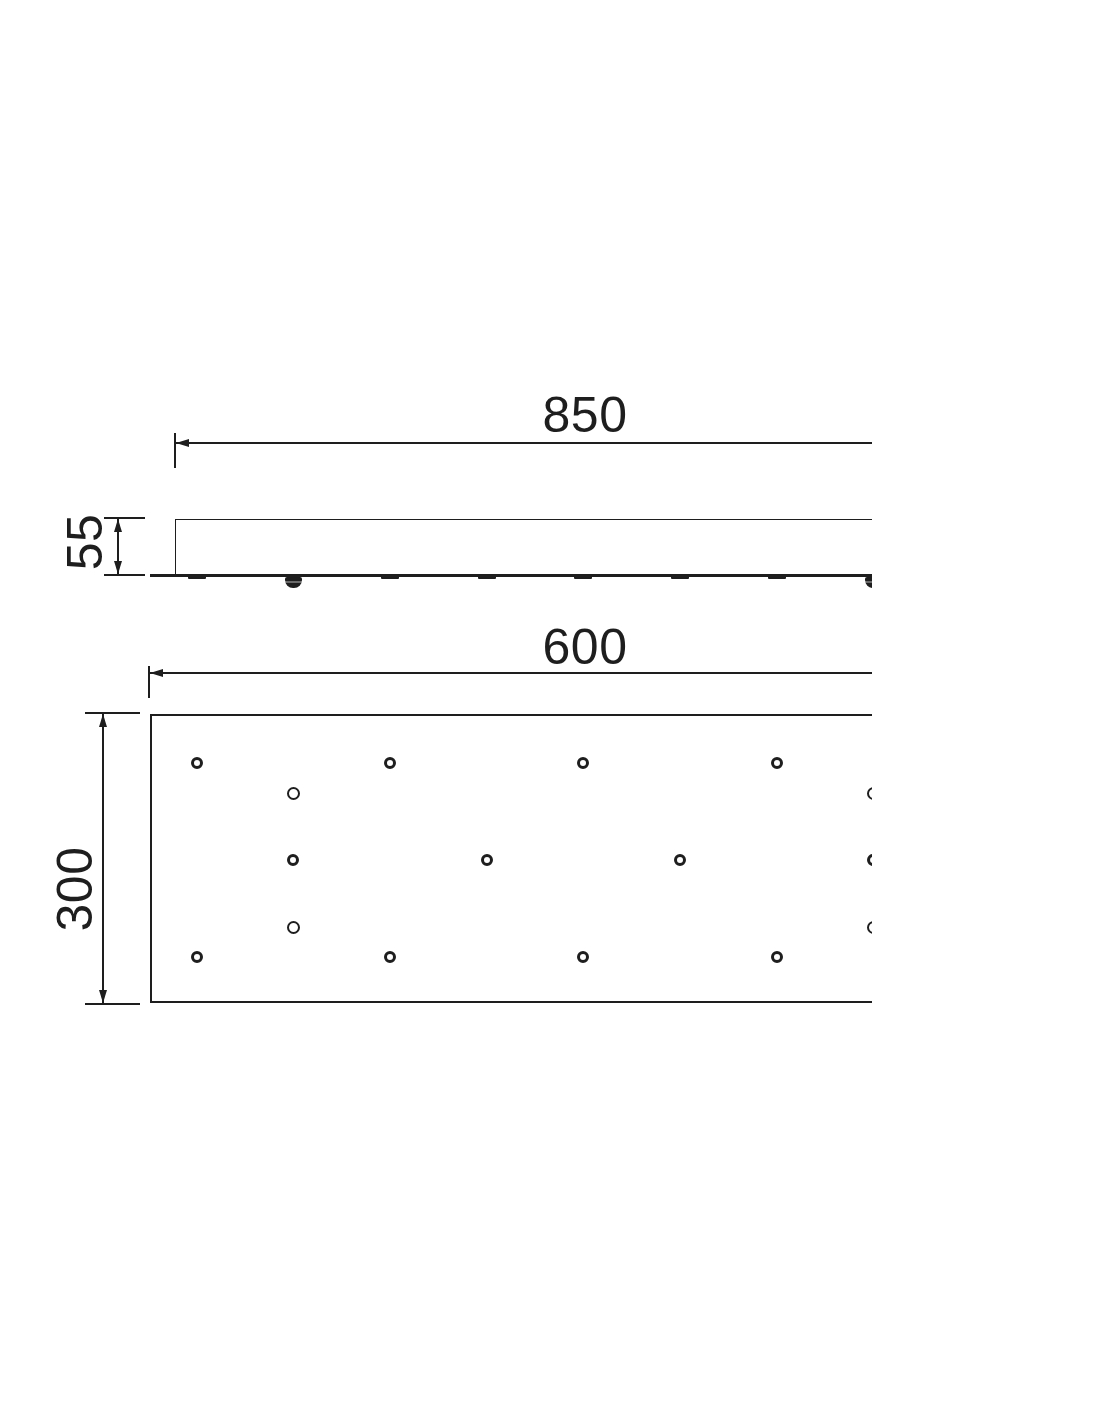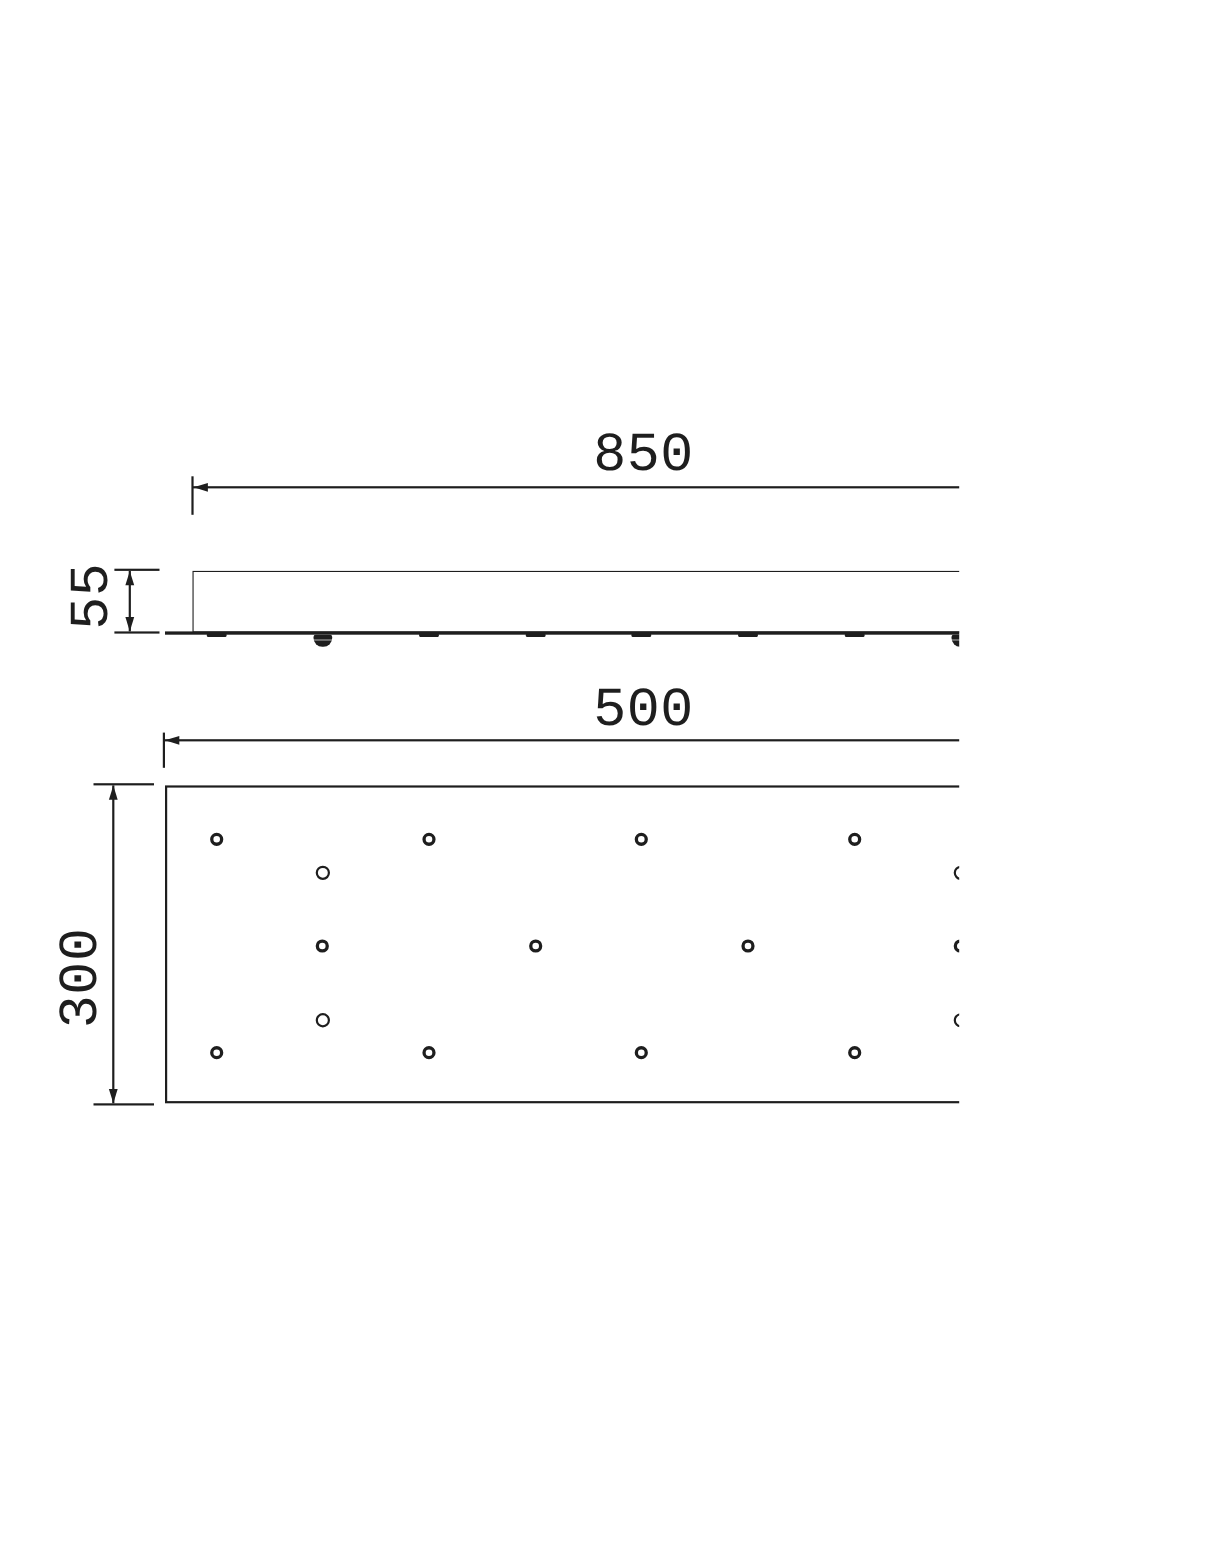--- a/index.html
+++ b/index.html
@@ -2,21 +2,21 @@
 <html><head>
 <meta charset="utf-8">
 <style>
   :root{ --ln:#1e1e1e; --bg:#ffffff; }
   html,body{margin:0;padding:0;background:#fff;}
   .canvas{
     position:relative;
     width:872px;height:1422px;
     background:var(--bg);
     overflow:hidden;
-    font-family:Liberation Mono, monospace;
+    font-family:Liberation Sans, sans-serif;
   }
   .layer{position:absolute;left:0;top:0;width:100%;height:100%;}
   .rect{position:absolute;border:1.8px solid var(--ln);box-sizing:border-box;background:var(--bg);}
   .hline{position:absolute;background:var(--ln);}
   .vline{position:absolute;background:var(--ln);}
   .tick{position:absolute;background:var(--ln);border-radius:1px;}
   .screw{
     position:absolute;width:17px;height:11px;
     background:linear-gradient(180deg,#1e1e1e 0 38%,#6a6a6a 38% 52%,#1e1e1e 52% 100%);
     border-radius:2px 2px 8px 8px;
@@ -89,15 +89,15 @@
       <div class="arrow-right" style="left: 1003px; top: 669px;"></div>
       <div class="vline" style="left: 102.2px; top: 714px; width: 1.6px; height: 289px;"></div>
       <div class="hline" style="left: 85px; top: 712px; width: 55px; height: 2px;"></div>
       <div class="hline" style="left: 85px; top: 1003px; width: 55px; height: 2px;"></div>
       <div class="arrow-up" style="left: 98.5px; top: 714px;"></div>
       <div class="arrow-down" style="left: 98.5px; top: 990px;"></div>
     </div>
 
   <div class="dim-text" style="left: 585px; top: 415px;">850</div>
   <div class="dim-text rot" style="left: 85px; top: 542px;">55</div>
-  <div class="dim-text" style="left: 585px; top: 647px;">500</div>
+  <div class="dim-text" style="left: 585px; top: 647px;">600</div>
   <div class="dim-text rot" style="left: 75px; top: 889px;">300</div>
 </div>
 
 </body></html>

